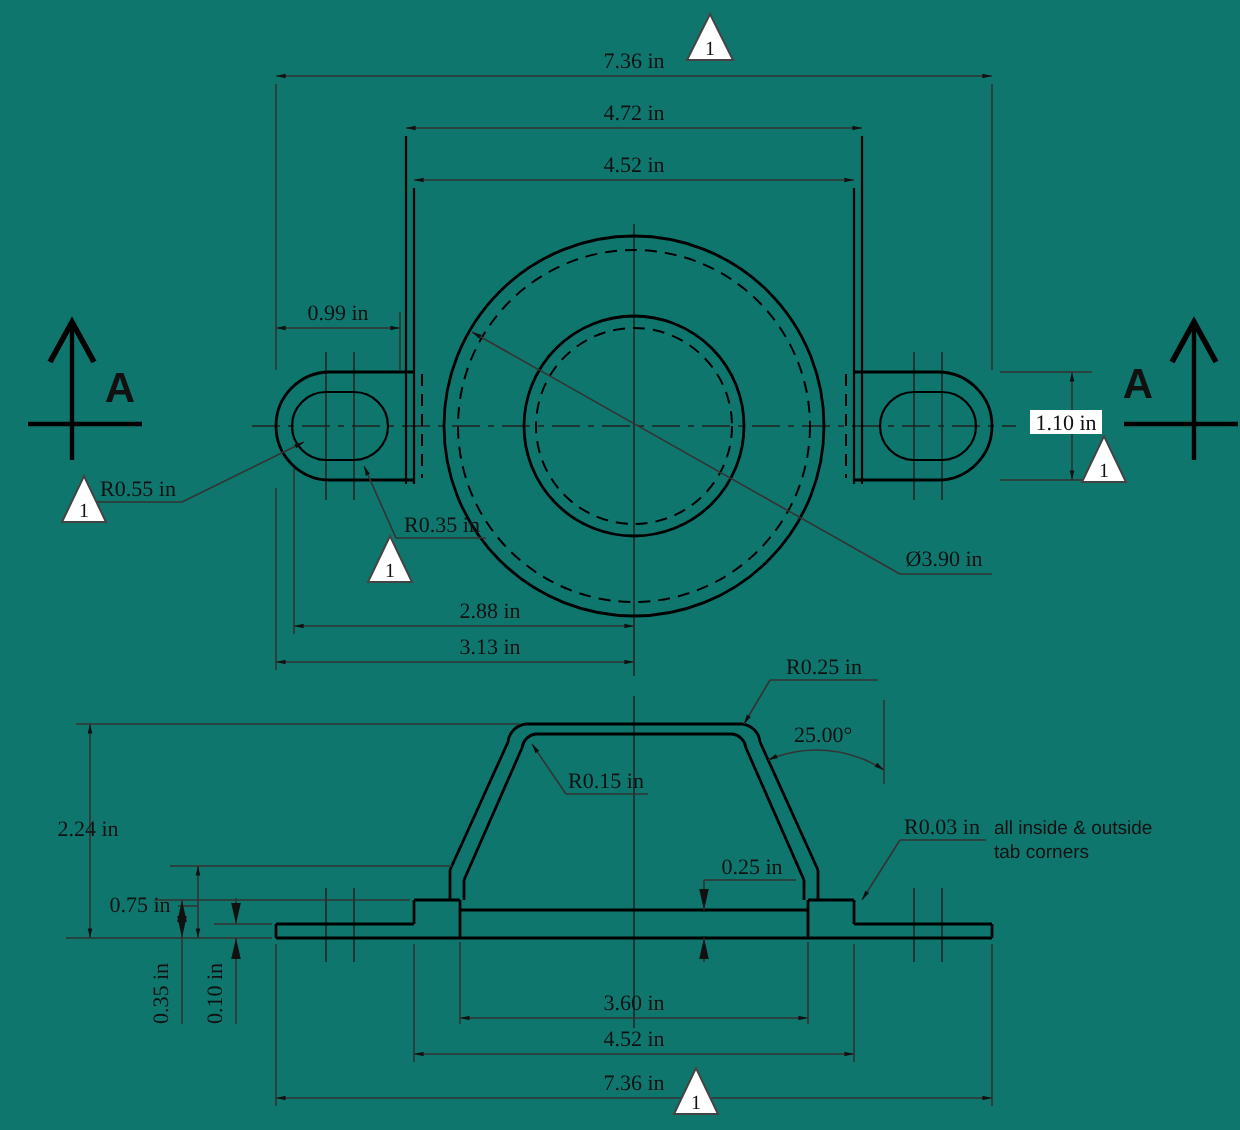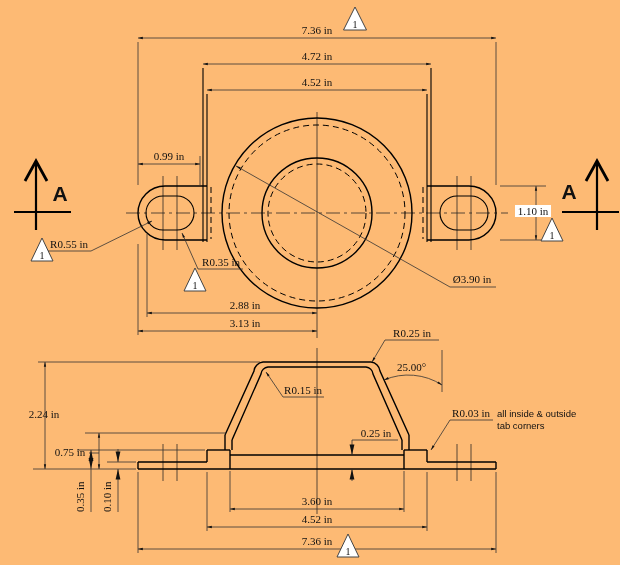--- a/index.html
+++ b/index.html
@@ -1,16 +1,16 @@
 <!DOCTYPE html>
 <html><head>
 <meta charset="utf-8">
 <style>
   html,body{margin:0;padding:0;background:#fff;}
-  .stage{width:620px;height:565px;background:#fdba74;position:relative;font-family:"Liberation Serif",serif;}
+  .stage{width:620px;height:565px;background:#0f766e;position:relative;font-family:"Liberation Serif",serif;}
   svg{display:block;}
   .part{stroke:#000;stroke-width:1.4;fill:none;}
   .partm{stroke:#000;stroke-width:1.1;fill:none;}
   .thin{stroke:#333;stroke-width:0.8;fill:none;}
   .hid{stroke:#000;stroke-width:1;fill:none;stroke-dasharray:6 4;}
   .cl{stroke:#222;stroke-width:0.75;fill:none;stroke-dasharray:14 4 3 4;}
   .cls{stroke:#222;stroke-width:0.75;fill:none;}
   .arrf{fill:#111;stroke:none;}
   .flagpoly{fill:#fff;stroke:#444;stroke-width:1;}
   .secln{stroke:#000;stroke-width:2.2;fill:none;}

